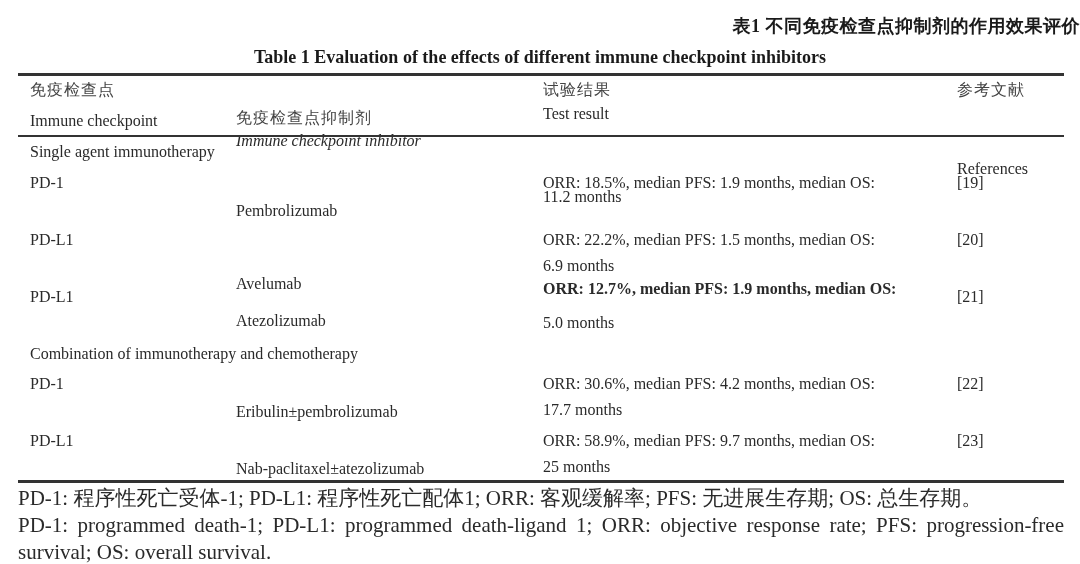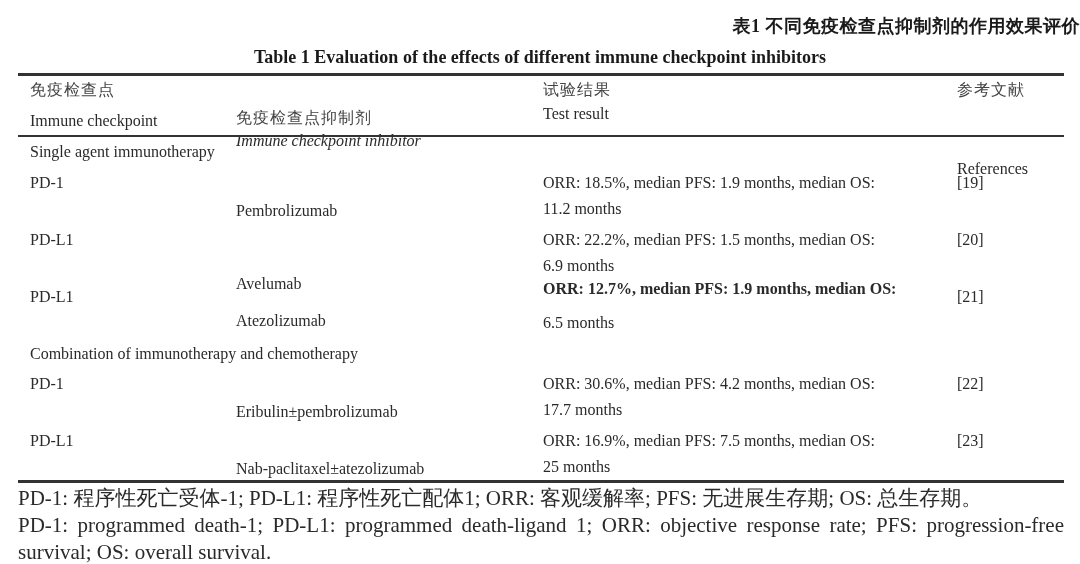--- a/index.html
+++ b/index.html
@@ -85,54 +85,54 @@
 <div class="cell col4" style="top:108px;margin-top:48px;">References</div>
 
 <div class="rule thin" style="top:135px;"></div>
 
 <div class="cell col1" style="top:139px;">Single agent immunotherapy</div>
 
 <div>
   <div class="cell col1" style="top:170px;">PD-1</div>
   <div class="cell col2" style="top:170px;">Pembrolizumab</div>
   <div class="cell col3" style="top:170px;">ORR: 18.5%, median PFS: 1.9 months, median OS:</div>
-  <div class="cell col3" style="top:196px;">11.2 months</div>
+  <div class="cell col3" style="top:184px;">11.2 months</div>
   <div class="cell col4" style="top:170px;">[19]</div>
 </div>
 
 <div>
   <div class="cell col1" style="top:227px;">PD-L1</div>
   <div class="cell col2" style="top:243px;">Avelumab</div>
   <div class="cell col3" style="top:227px;">ORR: 22.2%, median PFS: 1.5 months, median OS:</div>
   <div class="cell col3" style="top:253px;">6.9 months</div>
   <div class="cell col4" style="top:227px;">[20]</div>
 </div>
 
 <div>
   <div class="cell col1" style="top:284px;">PD-L1</div>
   <div class="cell col2" style="top:280px;">Atezolizumab</div>
   <div class="cell col3" style="top:276px;font-weight:bold;">ORR: 12.7%, median PFS: 1.9 months, median OS:</div>
-  <div class="cell col3" style="top:310px;">6.5 months</div>
+  <div class="cell col3" style="top:310px;">5.0 months</div>
   <div class="cell col4" style="top:284px;">[21]</div>
 </div>
 
 <div class="cell col1" style="top:341px;">Combination of immunotherapy and chemotherapy</div>
 
 <div>
   <div class="cell col1" style="top:371px;">PD-1</div>
   <div class="cell col2" style="top:371px;">Eribulin±pembrolizumab</div>
   <div class="cell col3" style="top:371px;">ORR: 30.6%, median PFS: 4.2 months, median OS:</div>
   <div class="cell col3" style="top:397px;">17.7 months</div>
   <div class="cell col4" style="top:371px;">[22]</div>
 </div>
 
 <div>
   <div class="cell col1" style="top:428px;">PD-L1</div>
   <div class="cell col2" style="top:428px;">Nab-paclitaxel±atezolizumab</div>
-  <div class="cell col3" style="top:428px;">ORR: 16.9%, median PFS: 7.5 months, median OS:</div>
+  <div class="cell col3" style="top:428px;">ORR: 58.9%, median PFS: 9.7 months, median OS:</div>
   <div class="cell col3" style="top:454px;">25 months</div>
   <div class="cell col4" style="top:428px;">[23]</div>
 </div>
 
 <div class="rule thick" style="top:480px;"></div>
 
 <div class="note" style="top:485px;">PD-1: 程序性死亡受体-1; PD-L1: 程序性死亡配体1; ORR: 客观缓解率; PFS: 无进展生存期; OS: 总生存期。</div>
 <div class="note note-en" style="top:512px;">PD-1: programmed death-1; PD-L1: programmed death-ligand 1; ORR: objective response rate; PFS: progression-free survival; OS: overall survival.</div>
 
 </body></html>

